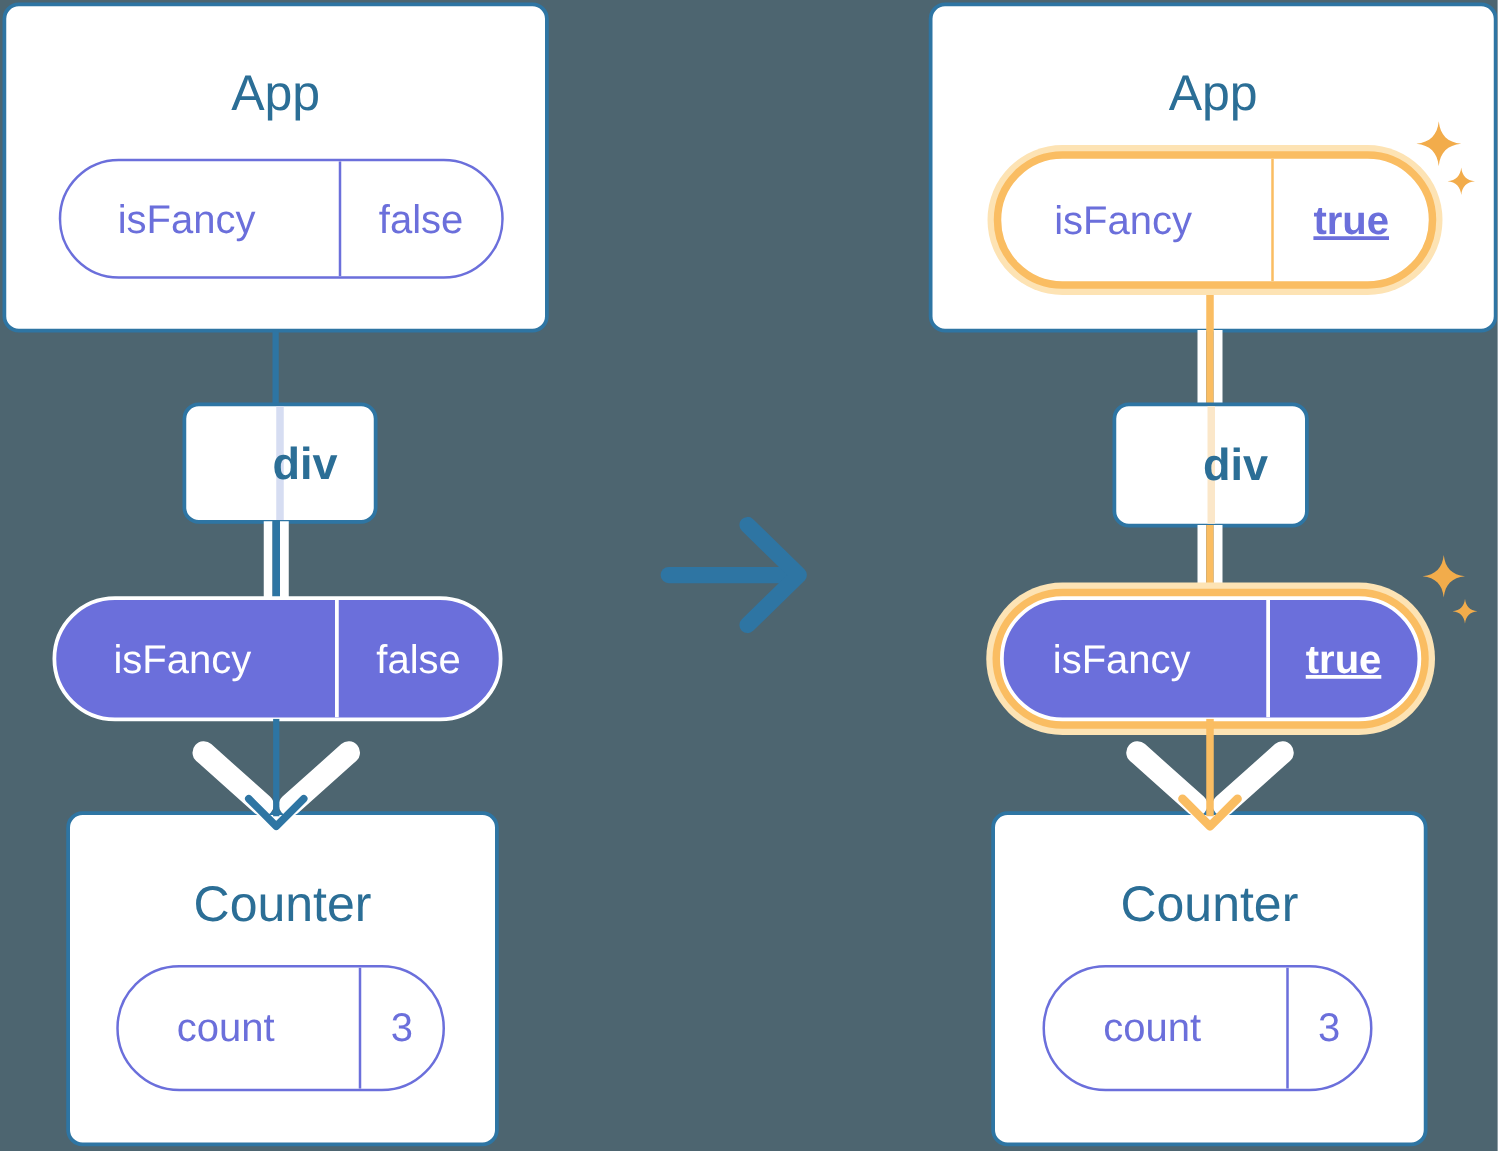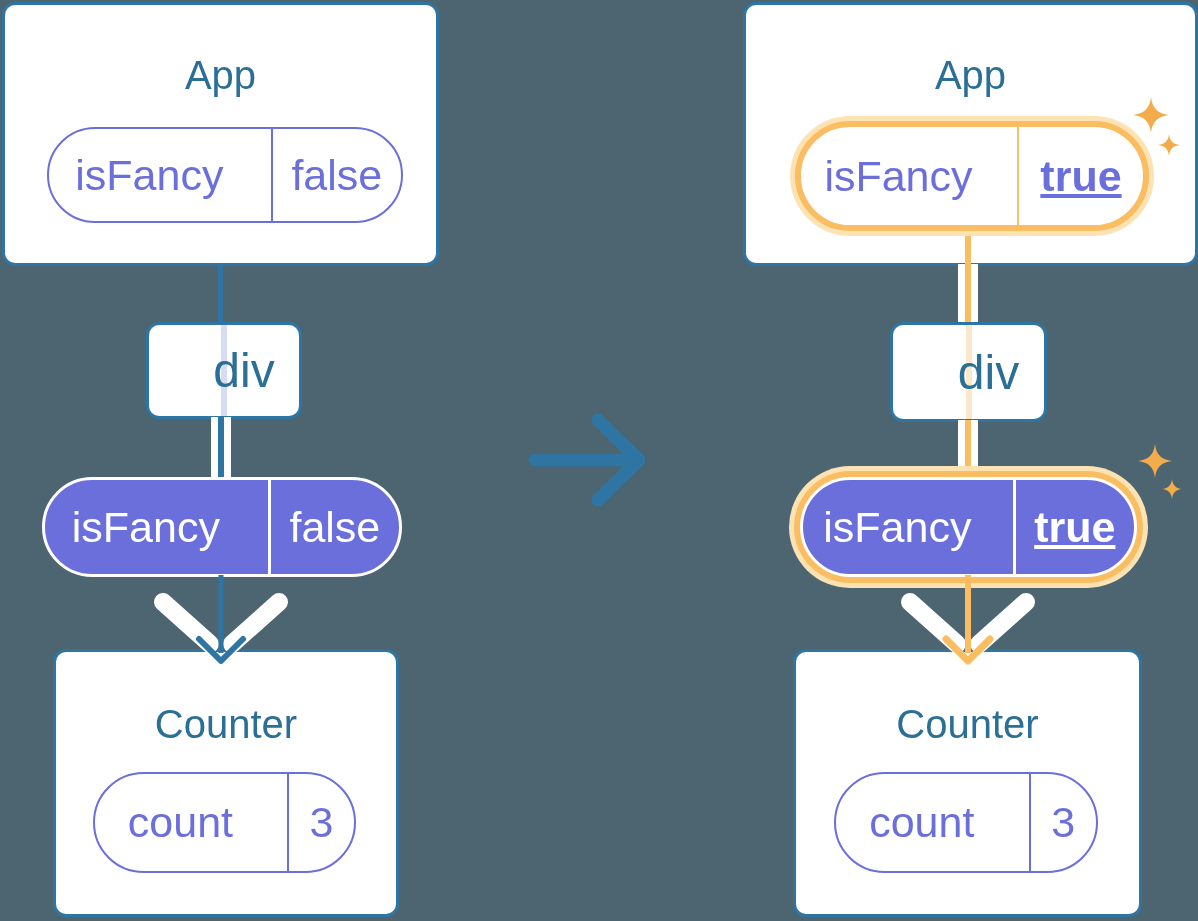--- a/index.html
+++ b/index.html
@@ -15,21 +15,21 @@
   .title {
     position:absolute; left:0; right:0; text-align:center;
     color:var(--heading,#2B6E96); font-size:40px; font-weight:400;
   }
   .pill {
     position:absolute; box-sizing:border-box; border-radius:999px;
     display:flex; align-items:stretch; overflow:hidden;
   }
   .pill .cell {
     display:flex; align-items:center; justify-content:center;
-    font-size:43px; min-width:0;
+    font-size:32px; min-width:0;
   }
   .pill.outline { background:#fff; border:2.5px solid var(--purple,#6B6FDB); color:var(--purple,#6B6FDB); }
   .pill.outline .cell + .cell { border-left:2.5px solid var(--purple,#6B6FDB); }
   .pill.glow-outline {
     background:#fff; border:6px solid var(--orange,#FABD62);
     box-shadow:0 0 0 5px var(--orange-light,#FDE3B4); color:var(--purple,#6B6FDB);
   }
   .pill.glow-outline .cell + .cell { border-left:2.5px solid var(--orange,#FABD62); }
   .pill.solid { background:var(--purple,#6B6FDB); border:3px solid #fff; color:#fff; }
   .pill.solid .cell + .cell { border-left:3px solid #fff; }
@@ -43,21 +43,21 @@
   .vline { position:absolute; }
   .vline.steel { background:var(--steel,#2E75A3); }
   .vline.orange { background:var(--orange,#FABD62); }
   .band { position:absolute; display:flex; width:20px; }
   .band > div { height:100%; }
   .band .w { width:7px; background:#fff; }
   .band .c { width:6px; }
   .band .c.steel { background:var(--steel,#2E75A3); }
   .band .c.orange { background:var(--orange,#FABD62); }
   .divbox { display:flex; align-items:center; justify-content:center; }
-  .divbox .label { position:relative; z-index:1; color:var(--heading,#2B6E96); font-size:48px; }
+  .divbox .label { position:relative; z-index:1; color:var(--heading,#2B6E96); font-size:36px;font-weight:bold; }
   .thruline { position:absolute; top:0; bottom:0; left:50%; width:6px; margin-left:-3px; z-index:0; }
   .thruline.blue { background:var(--faded-blue,#D6DDF2); }
   .thruline.org { background:var(--faded-orange,#FBE7C9); }
   .arrow-svg { position:absolute; z-index:2; }
   .sparkle { position:absolute; z-index:3; }
   .sparkle path { fill:var(--sparkle,#F2AC4B); }
 </style>
 </head>
 <body>
 

